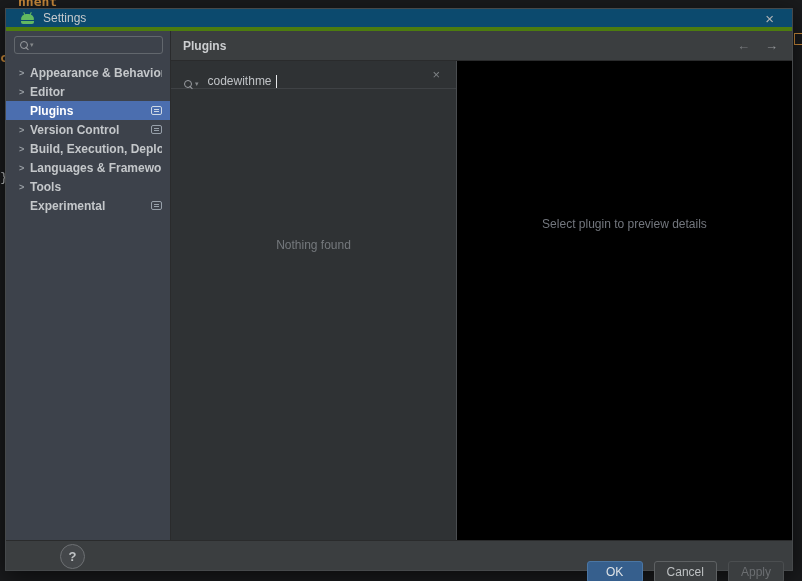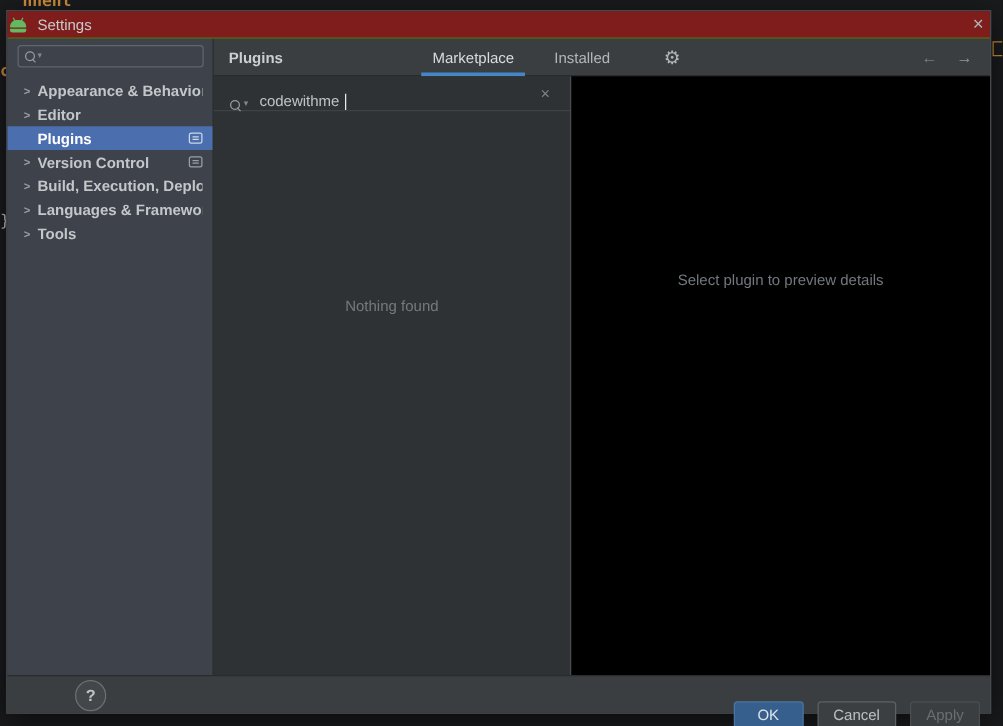--- a/index.html
+++ b/index.html
@@ -8,21 +8,21 @@
   .screen { position:relative; width:802px; height:581px; background:#1a1b1d; overflow:hidden; }
 
   
   .bg-frag { position:absolute; font-family:"DejaVu Sans Mono","Liberation Mono",monospace; font-size:13px; font-weight:bold; color:#cf8e3c; }
   .bg-brace { color:#c6c9cb; font-weight:normal; }
   .bg-box { position:absolute; left:794px; top:33px; width:10px; height:12px; border:1px solid #cf8e3c; }
 
   
   .dialog { position:absolute; left:5px; top:8px; width:788px; height:563px; background:#2f3234; border:1px solid #46494b; box-shadow:0 6px 24px rgba(0,0,0,.6); display:flex; flex-direction:column; }
 
-  .titlebar { height:22px; background:#7f1d1d; border-bottom:1px solid #4d7c0f; display:flex; align-items:center; padding:0 1px; flex:0 0 auto; }
+  .titlebar { height:22px; background:#0c4a6e; border-bottom:4px solid #4d7c0f; display:flex; align-items:center; padding:0 14px; flex:0 0 auto; }
   .title-text { color:#c7cacc; font-size:12px; margin-left:8px; }
   .close-x { margin-left:auto; color:#b2b4b6; font-size:15px; line-height:15px; cursor:default; padding:0 4px; }
 
   
   .android { position:relative; width:15px; height:12px; }
   .android .head { position:absolute; left:1px; top:2px; width:13px; height:6px; background:#62b960; border-radius:7px 7px 1px 1px; }
   .android .body { position:absolute; left:1px; top:9px; width:13px; height:3px; background:#62b960; border-radius:0 0 2px 2px; }
   .android .ant1,.android .ant2 { position:absolute; width:1px; height:4px; background:#62b960; top:0; }
   .android .ant1 { left:4px; transform:rotate(-25deg); }
   .android .ant2 { right:4px; transform:rotate(25deg); }
@@ -135,31 +135,31 @@
               <span class="lbl">Build, Execution, Deployment</span>
             </div>
             <div class="side-item">
               <span class="chev">&gt;</span>
               <span class="lbl">Languages &amp; Frameworks</span>
             </div>
             <div class="side-item">
               <span class="chev">&gt;</span>
               <span class="lbl">Tools</span>
             </div>
+            <div class="side-item">
+              <span class="chev"></span>
+              <span class="lbl">Experimental</span>
+              <span class="scr"></span>
+            </div>
           </div>
       </div>
 
       <div class="content">
         <div class="content-header">
           <span class="content-title">Plugins</span>
-          <div class="tabs" id="tabs">
-              <span class="tab active">Marketplace</span>
-              <span class="tab">Installed</span>
-              <span class="gear">⚙</span>
-            </div>
           <div class="nav-arrows">
             <span class="arrow-back">←</span>
             <span class="arrow-fwd">→</span>
           </div>
         </div>
 
         <div class="split">
           <div class="list-panel">
             <div class="plugin-search">
               <span class="mag"></span>

